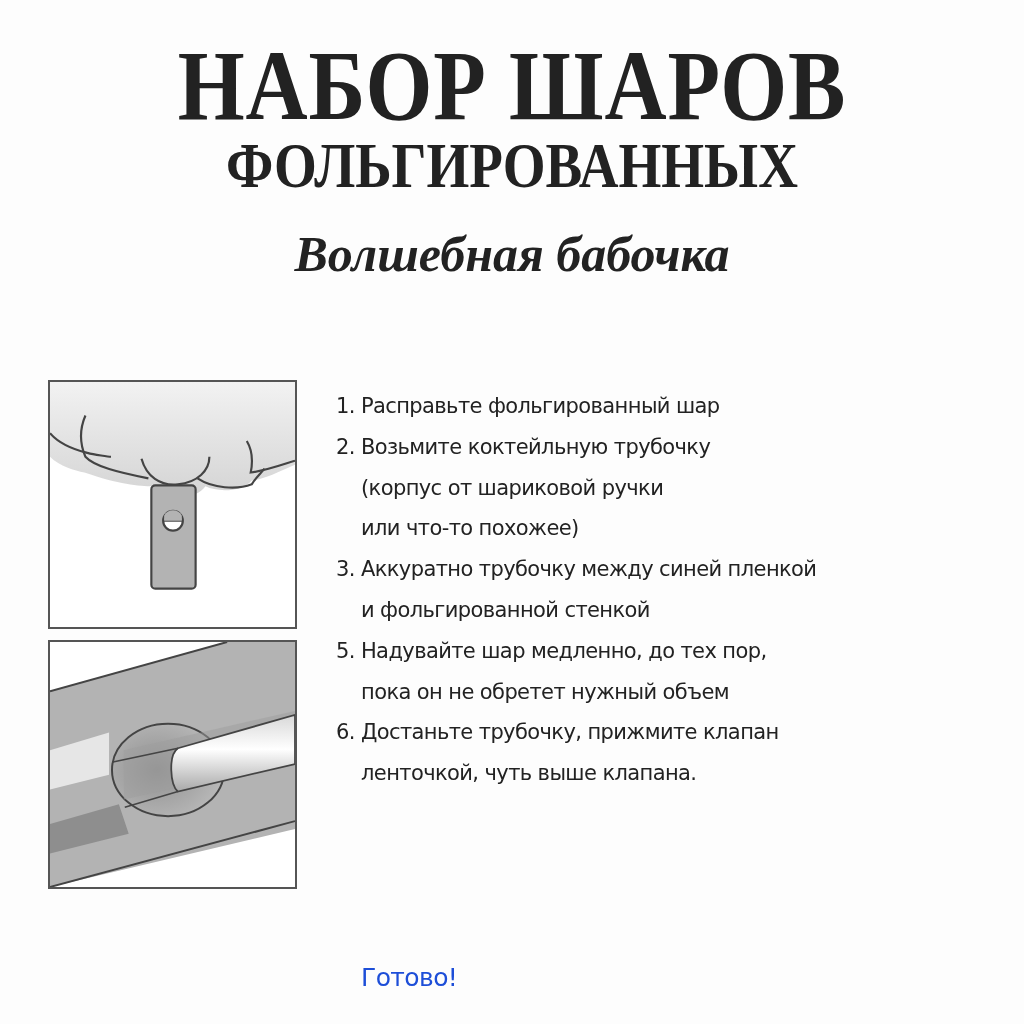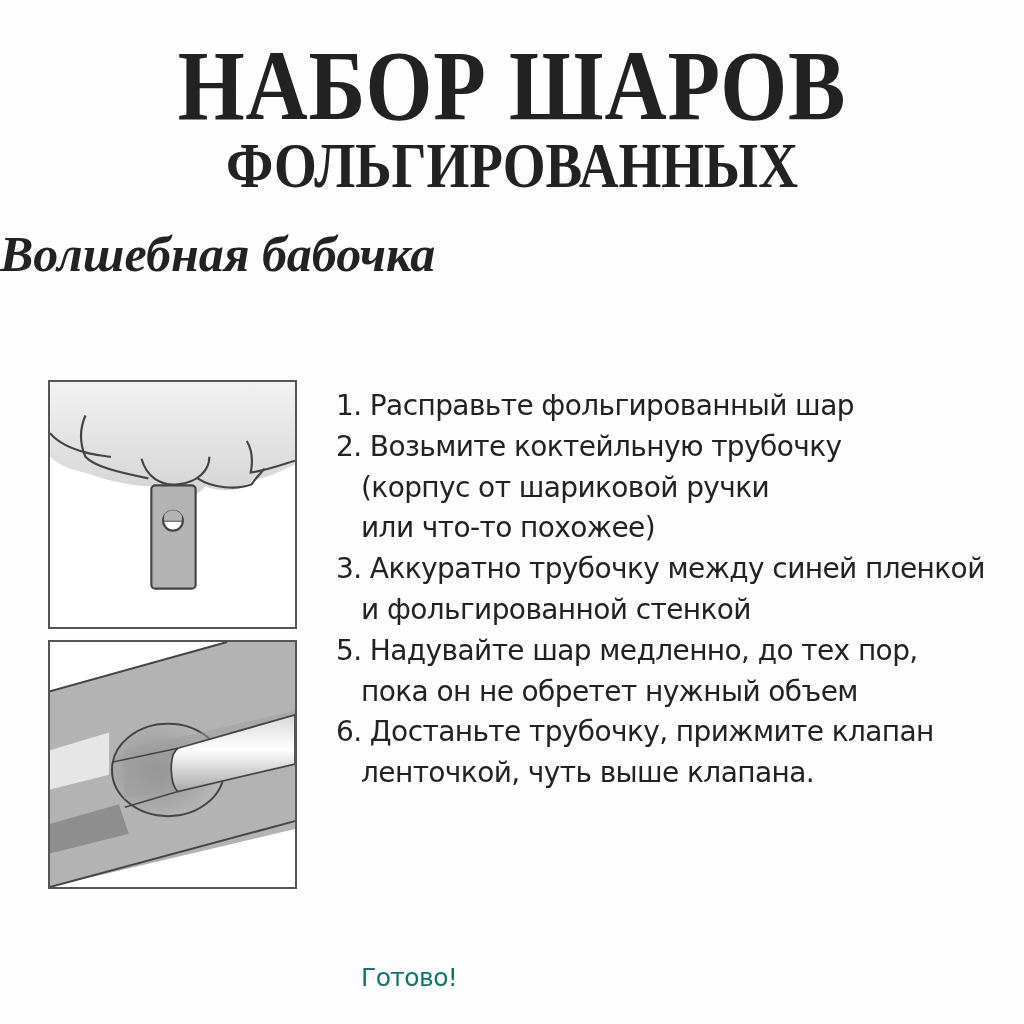--- a/index.html
+++ b/index.html
@@ -13,41 +13,41 @@
     font-size: 100px; line-height: 100px; letter-spacing: 1px; color: #222;
     transform: scaleX(0.86); transform-origin: 50% 0;
   }
   .title-sub {
     position: absolute; left: 0; width: 1024px; top: 134px; text-align: center;
     font-family: "Liberation Serif", "DejaVu Serif", serif; font-weight: bold;
     font-size: 64px; line-height: 64px; color: #222;
     transform: scaleX(0.86); transform-origin: 50% 0;
   }
   .title-italic {
-    position: absolute; left: 0; width: 1024px; top: 226px; text-align: left;
+    position: absolute; left: 0; width: 1024px; top: 226px; text-align: center;
     font-family: "Liberation Serif", "DejaVu Serif", serif; font-weight: bold; font-style: italic;
     font-size: 50px; line-height: 56px; color: #222;
   }
   .illus {
     position: absolute; left: 48px; width: 249px; height: 249px;
     border: 2px solid #555; box-sizing: border-box; background: #fff; overflow: hidden;
   }
   .illus svg { display: block; width: 100%; height: 100%; }
   .steps {
     position: absolute; left: 336px; top: 386px; width: 640px;
-    font-family: "DejaVu Sans", "Liberation Sans", sans-serif; font-size: 28px;
+    font-family: "DejaVu Sans", "Liberation Sans", sans-serif; font-size: 21px;
     line-height: 40.8px; color: #222; letter-spacing: -0.6px;
   }
   .step-line { white-space: nowrap; }
   .step-num { display: inline-block; }
   .indent { padding-left: 25px; }
   .done {
     position: absolute; left: 361px; top: 958px;
     font-family: "DejaVu Sans", "Liberation Sans", sans-serif; font-size: 25px; line-height: 40px;
-    color: #0f766e; letter-spacing: -0.6px;
+    color: #1d4ed8; letter-spacing: -0.6px;
   }
 </style>
 </head>
 <body>
 
 <div>
   <div class="title-main">НАБОР ШАРОВ</div>
   <div class="title-sub">ФОЛЬГИРОВАННЫХ</div>
   <div class="title-italic">Волшебная бабочка</div>
 

